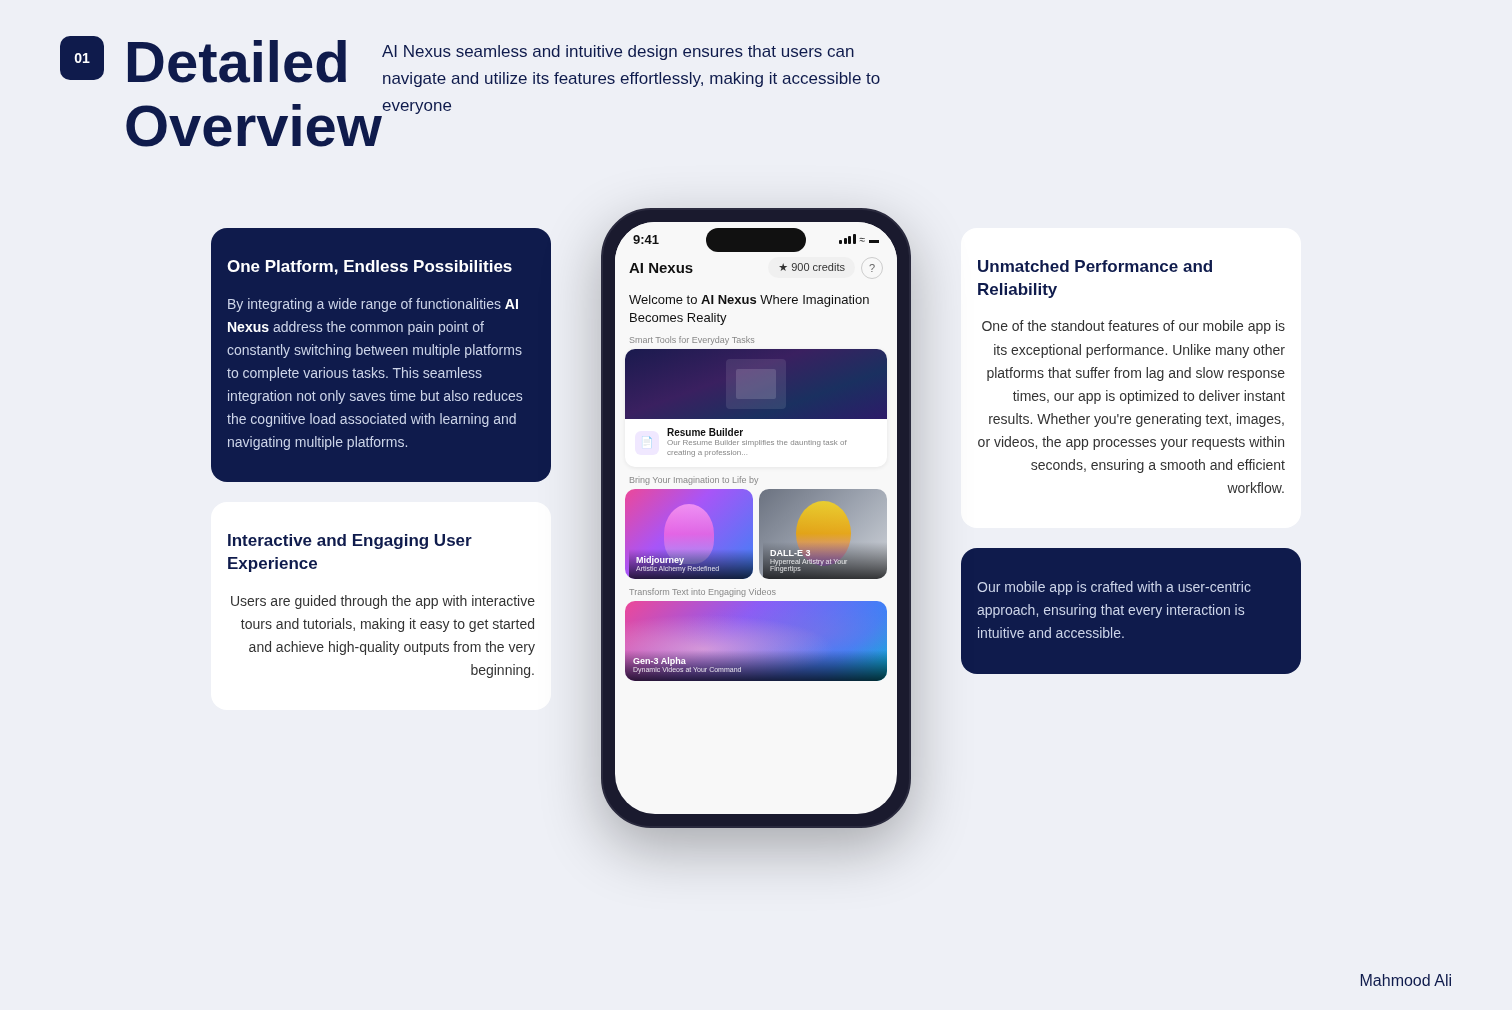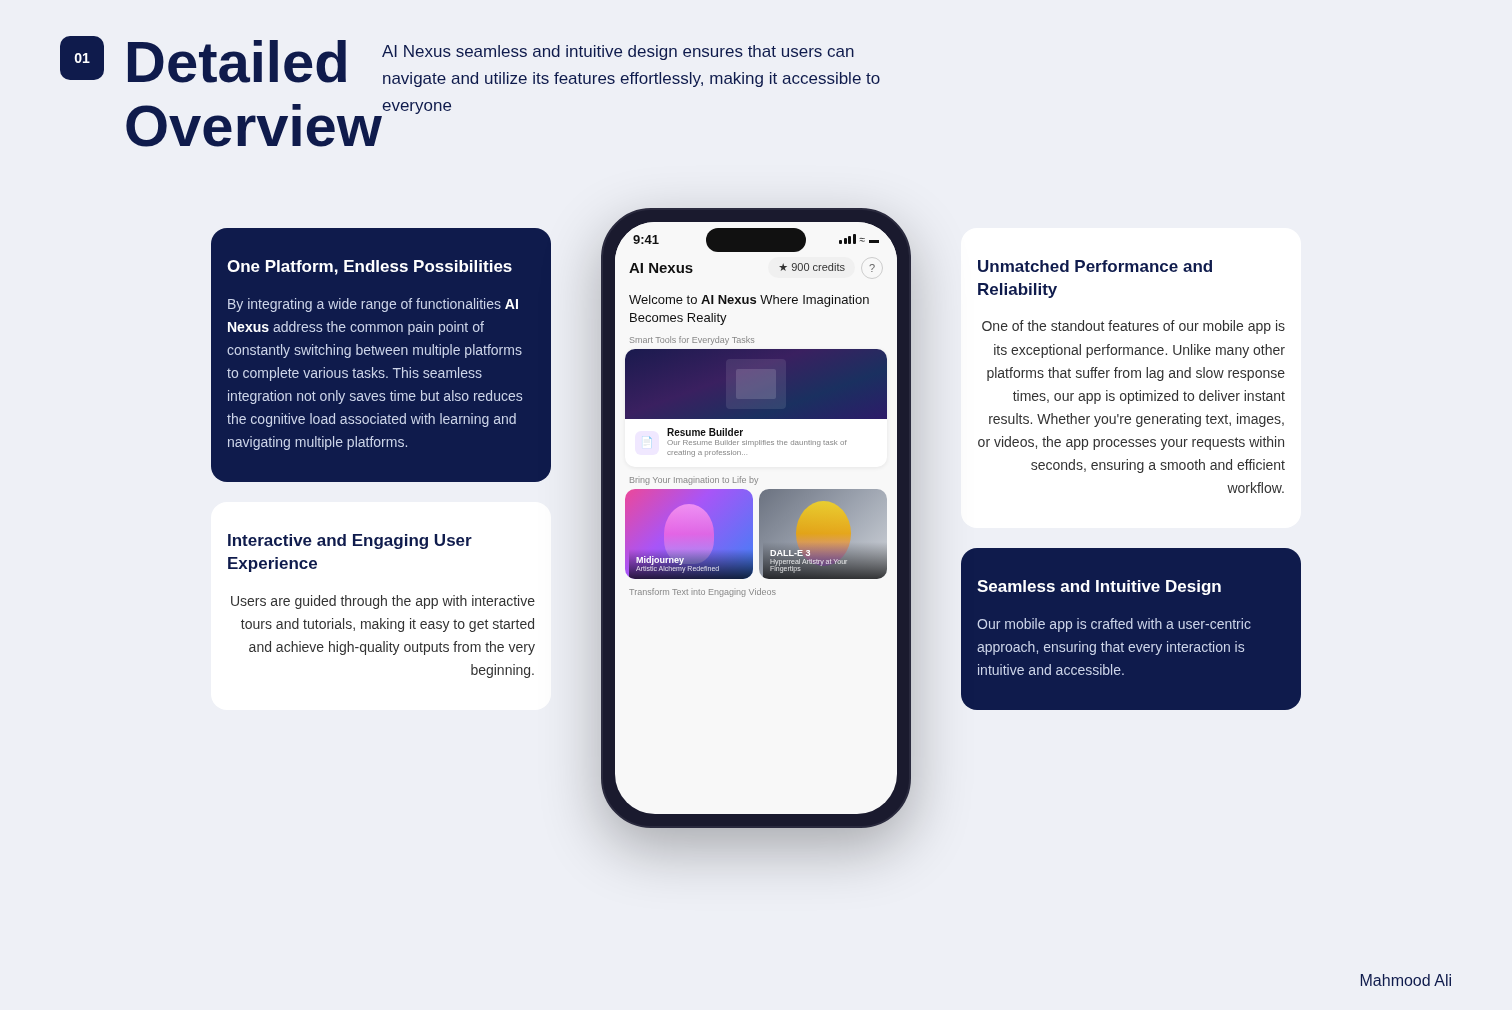--- a/index.html
+++ b/index.html
@@ -475,34 +475,44 @@
                 </div>
               </div>
               <div class="grid-card-overlay">
                 <div class="grid-card-title">DALL-E 3</div>
                 <div class="grid-card-sub">Hyperreal Artistry at Your Fingertips</div>
               </div>
             </div>
           </div>
 
           <div class="section-label">Transform Text into Engaging Videos</div>
+          <div class="video-card">
+            <div class="video-bg">
+              <div style="width:100%;height:100%;background:linear-gradient(135deg,#ec4899 0%,#8b5cf6 40%,#3b82f6 80%,#06b6d4 100%);display:flex;align-items:center;justify-content:center;">
+                <div style="width:100%;height:100%;background:radial-gradient(ellipse at 30% 60%,rgba(255,192,203,0.6) 0%,transparent 50%),radial-gradient(ellipse at 70% 40%,rgba(147,112,219,0.4) 0%,transparent 50%);"></div>
+              </div>
+            </div>
+            <div class="video-overlay">
+              <div class="video-title">Gen-3 Alpha</div>
+              <div class="video-sub">Dynamic Videos at Your Command</div>
+            </div>
+          </div>
 
         </div>
       </div>
     </div>
 
     <div class="right-col">
 
       <div class="card card-light">
         <div class="card-title">Unmatched Performance and Reliability</div>
         <div class="card-body">One of the standout features of our mobile app is its exceptional performance. Unlike many other platforms that suffer from lag and slow response times, our app is optimized to deliver instant results. Whether you're generating text, images, or videos, the app processes your requests within seconds, ensuring a smooth and efficient workflow.</div>
       </div>
 
       <div class="card card-dark">
-        <div class="card-title">Seamless and Intuitive Design</div>
         <div class="card-body">Our mobile app is crafted with a user-centric approach, ensuring that every interaction is intuitive and accessible.</div>
       </div>
 
     </div>
 
   </div>
 
   <div class="footer">Mahmood Ali</div>
 
 </div>

